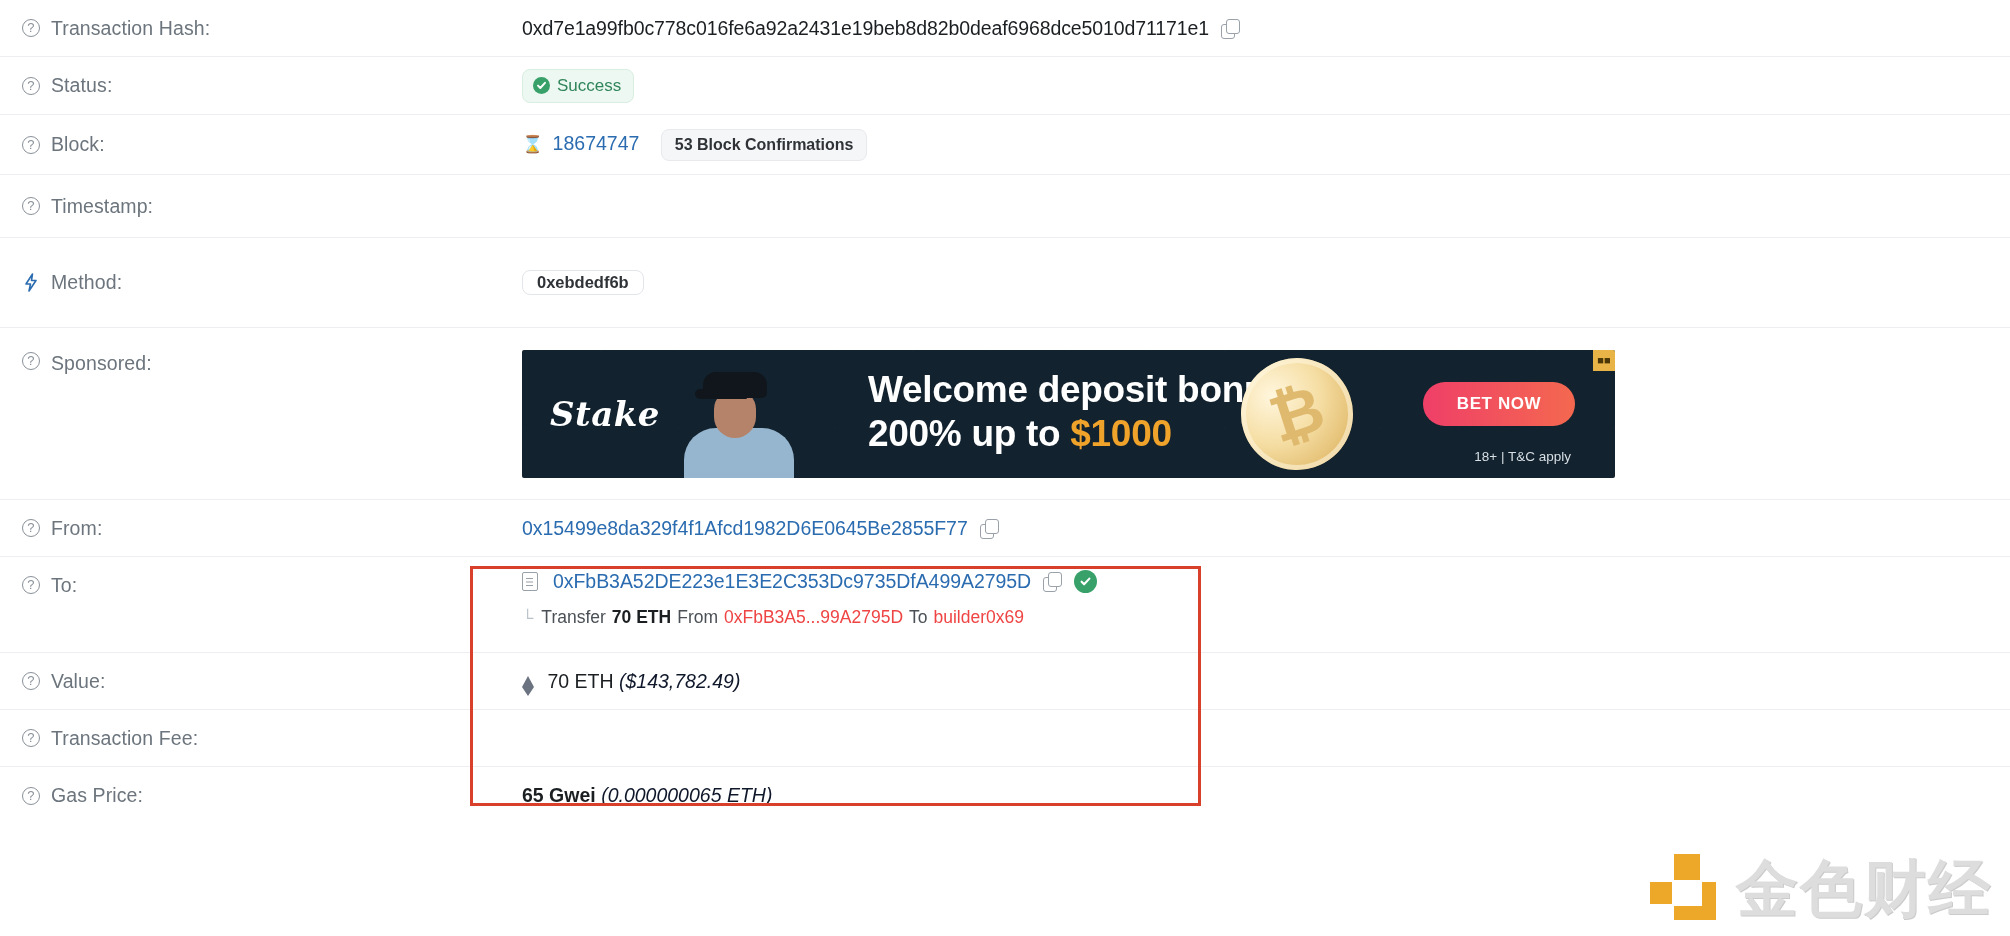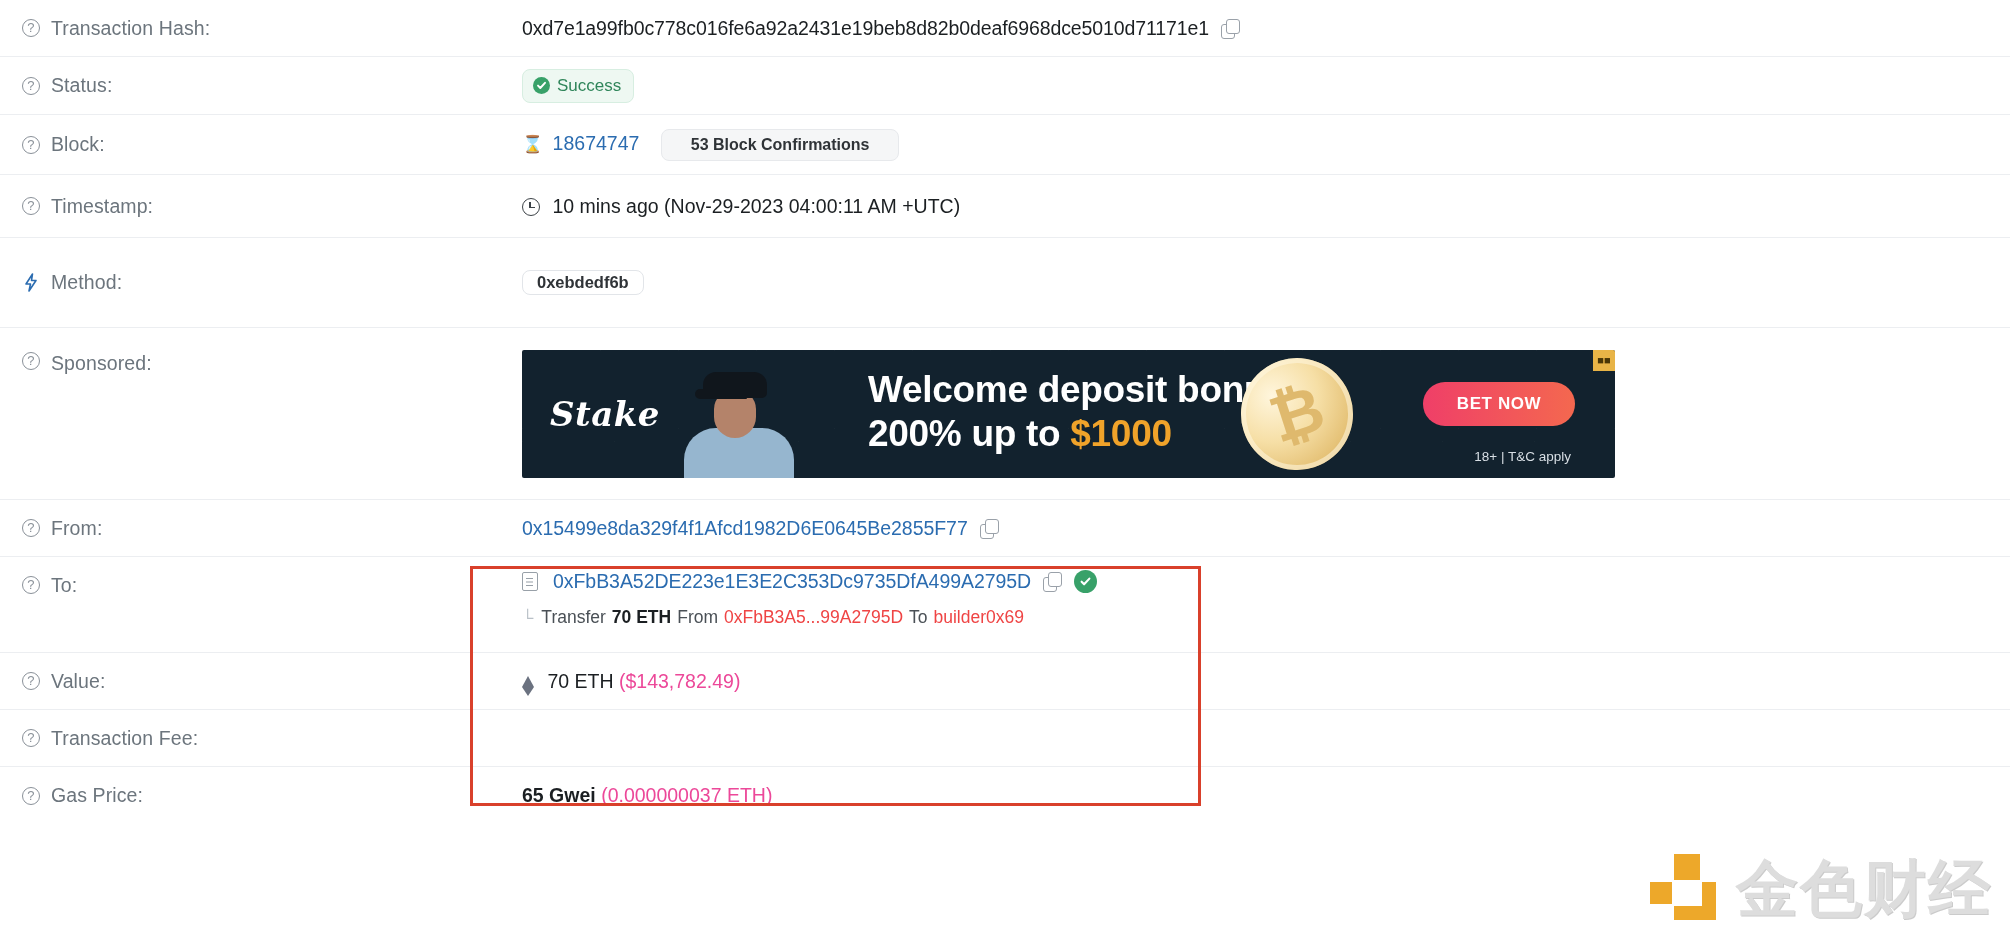--- a/index.html
+++ b/index.html
@@ -133,21 +133,21 @@
     display: inline-block;
     color: #2b6cb0;
     font-size: 17px;
     margin-right: 4px;
   }
   .confirm-badge {
     display: inline-block;
     background: #f5f6f7;
     border: 1px solid #e7e9ec;
     border-radius: 8px;
-    padding: 6px 29px;
+    padding: 6px 13px;
     font-size: 16px;
     font-weight: bold;
     color: #2f3337;
     margin-left: 16px;
     vertical-align: middle;
   }
 
   
   .clock-icon {
     display: inline-block;
@@ -352,21 +352,21 @@
     border-bottom: 11px solid #6b7280;
     position: relative;
   }
   .eth-diamond::after {
     content: ""; position: absolute;
     left: -6px; top: 11px;
     border-left: 6px solid transparent;
     border-right: 6px solid transparent;
     border-top: 9px solid #6b7280;
   }
-  .muted { color: #ec4899; }
+  .muted { color: #0f172a; font-style: italic; }
   .bold { font-weight: bold; }
 
   
   .highlight-box {
     position: absolute;
     left: 470px;
     top: 566px;
     width: 731px;
     height: 240px;
     border: 3px solid #d9402b;
@@ -456,24 +456,20 @@
       <span class="hourglass">⌛</span>
       <a href="#" class="block-link">18674747</a>
       <span class="confirm-badge">53 Block Confirmations</span>
     </div>
   </div>
 
   <div class="row r-time">
     <div class="label-col">
       <span class="qicon">?</span>
       <span>Timestamp:</span>
-    </div>
-    <div class="value-col">
-      <span class="clock-icon"></span>
-      <span>10 mins ago (Nov-29-2023 04:00:11 AM +UTC)</span>
     </div>
   </div>
 
   <div class="row r-method">
     <div class="label-col">
       <span class="bolt">
         <svg width="14" height="19" viewBox="0 0 14 19">
             <path d="M8.5 1 L2 11 L6.5 11 L5 18 L12 7.5 L7.5 7.5 Z" fill="none" stroke="#2b6cb0" stroke-width="1.6" stroke-linejoin="round"></path>
           </svg>
       </span>
@@ -570,21 +566,21 @@
     </div>
   </div>
 
   <div class="row r-gas">
     <div class="label-col">
       <span class="qicon">?</span>
       <span>Gas Price:</span>
     </div>
     <div class="value-col">
       <span class="bold">65 Gwei</span>
-      <span class="muted">(0.000000037 ETH)</span>
+      <span class="muted">(0.000000065 ETH)</span>
     </div>
   </div>
 
   <div class="highlight-box"></div>
 
   <div class="watermark">
     <div class="wm-logo">
       <span class="sq1"></span>
         <span class="sq2"></span>
         <span class="el"></span>

